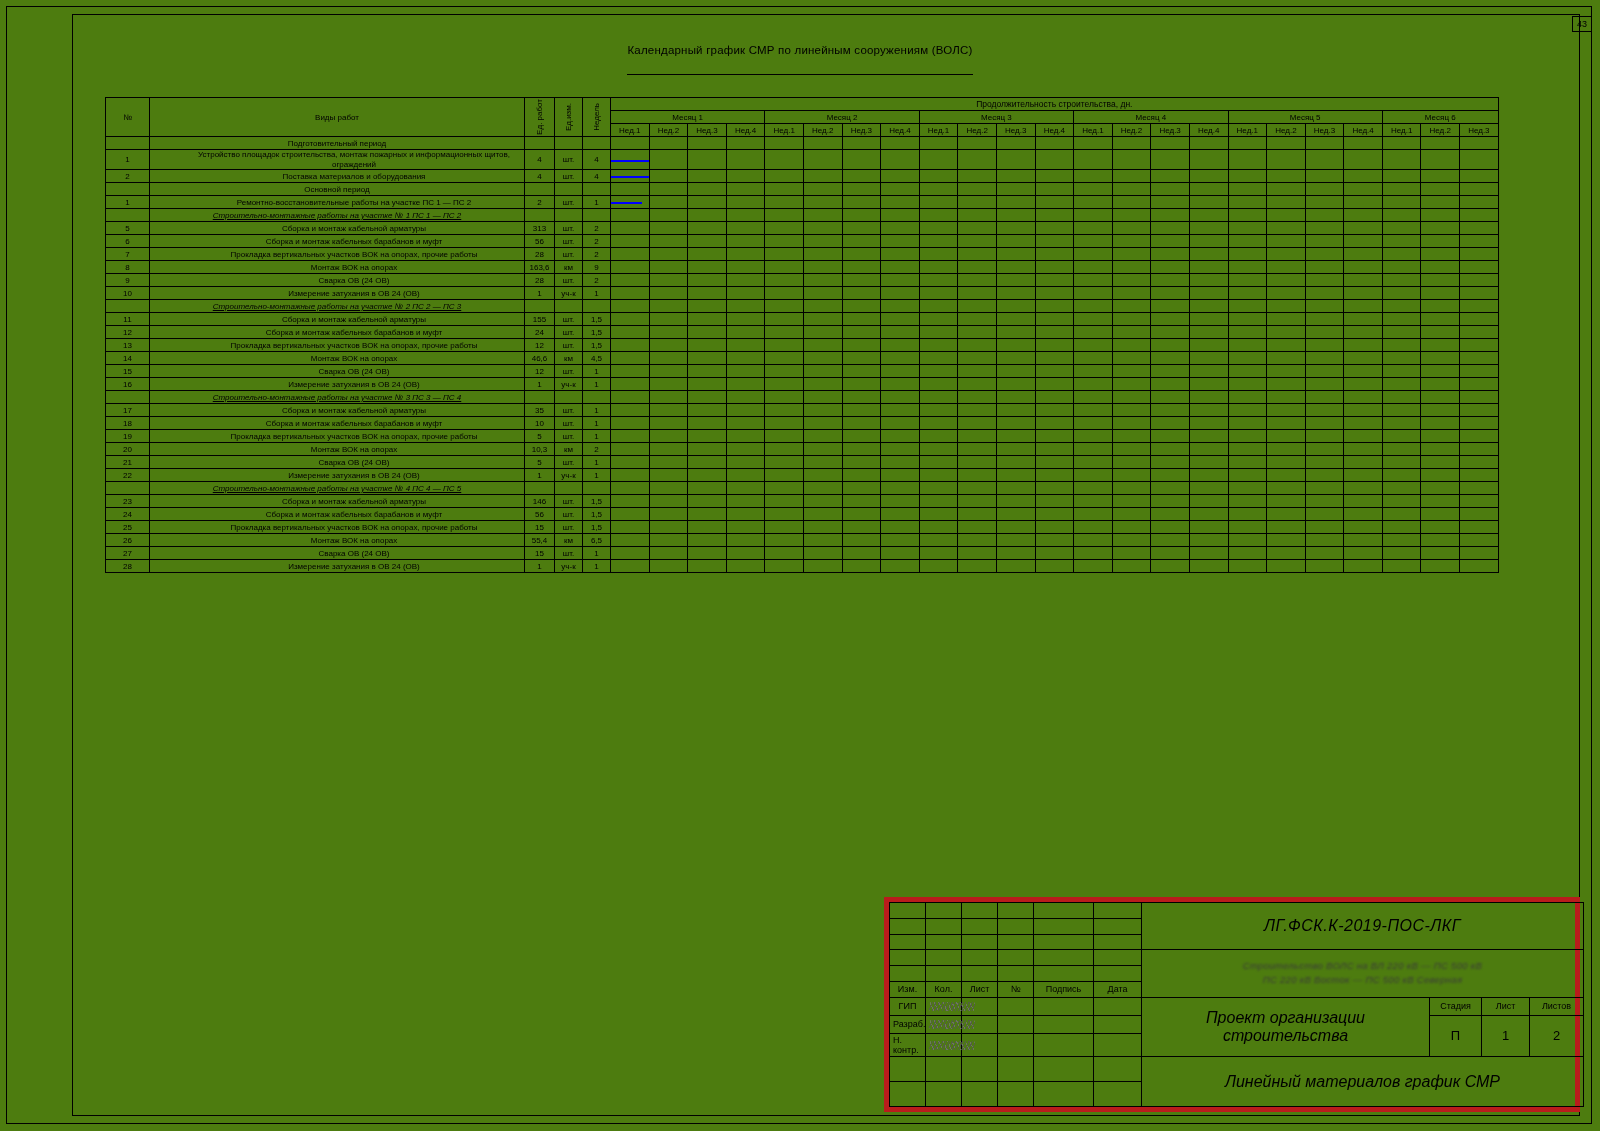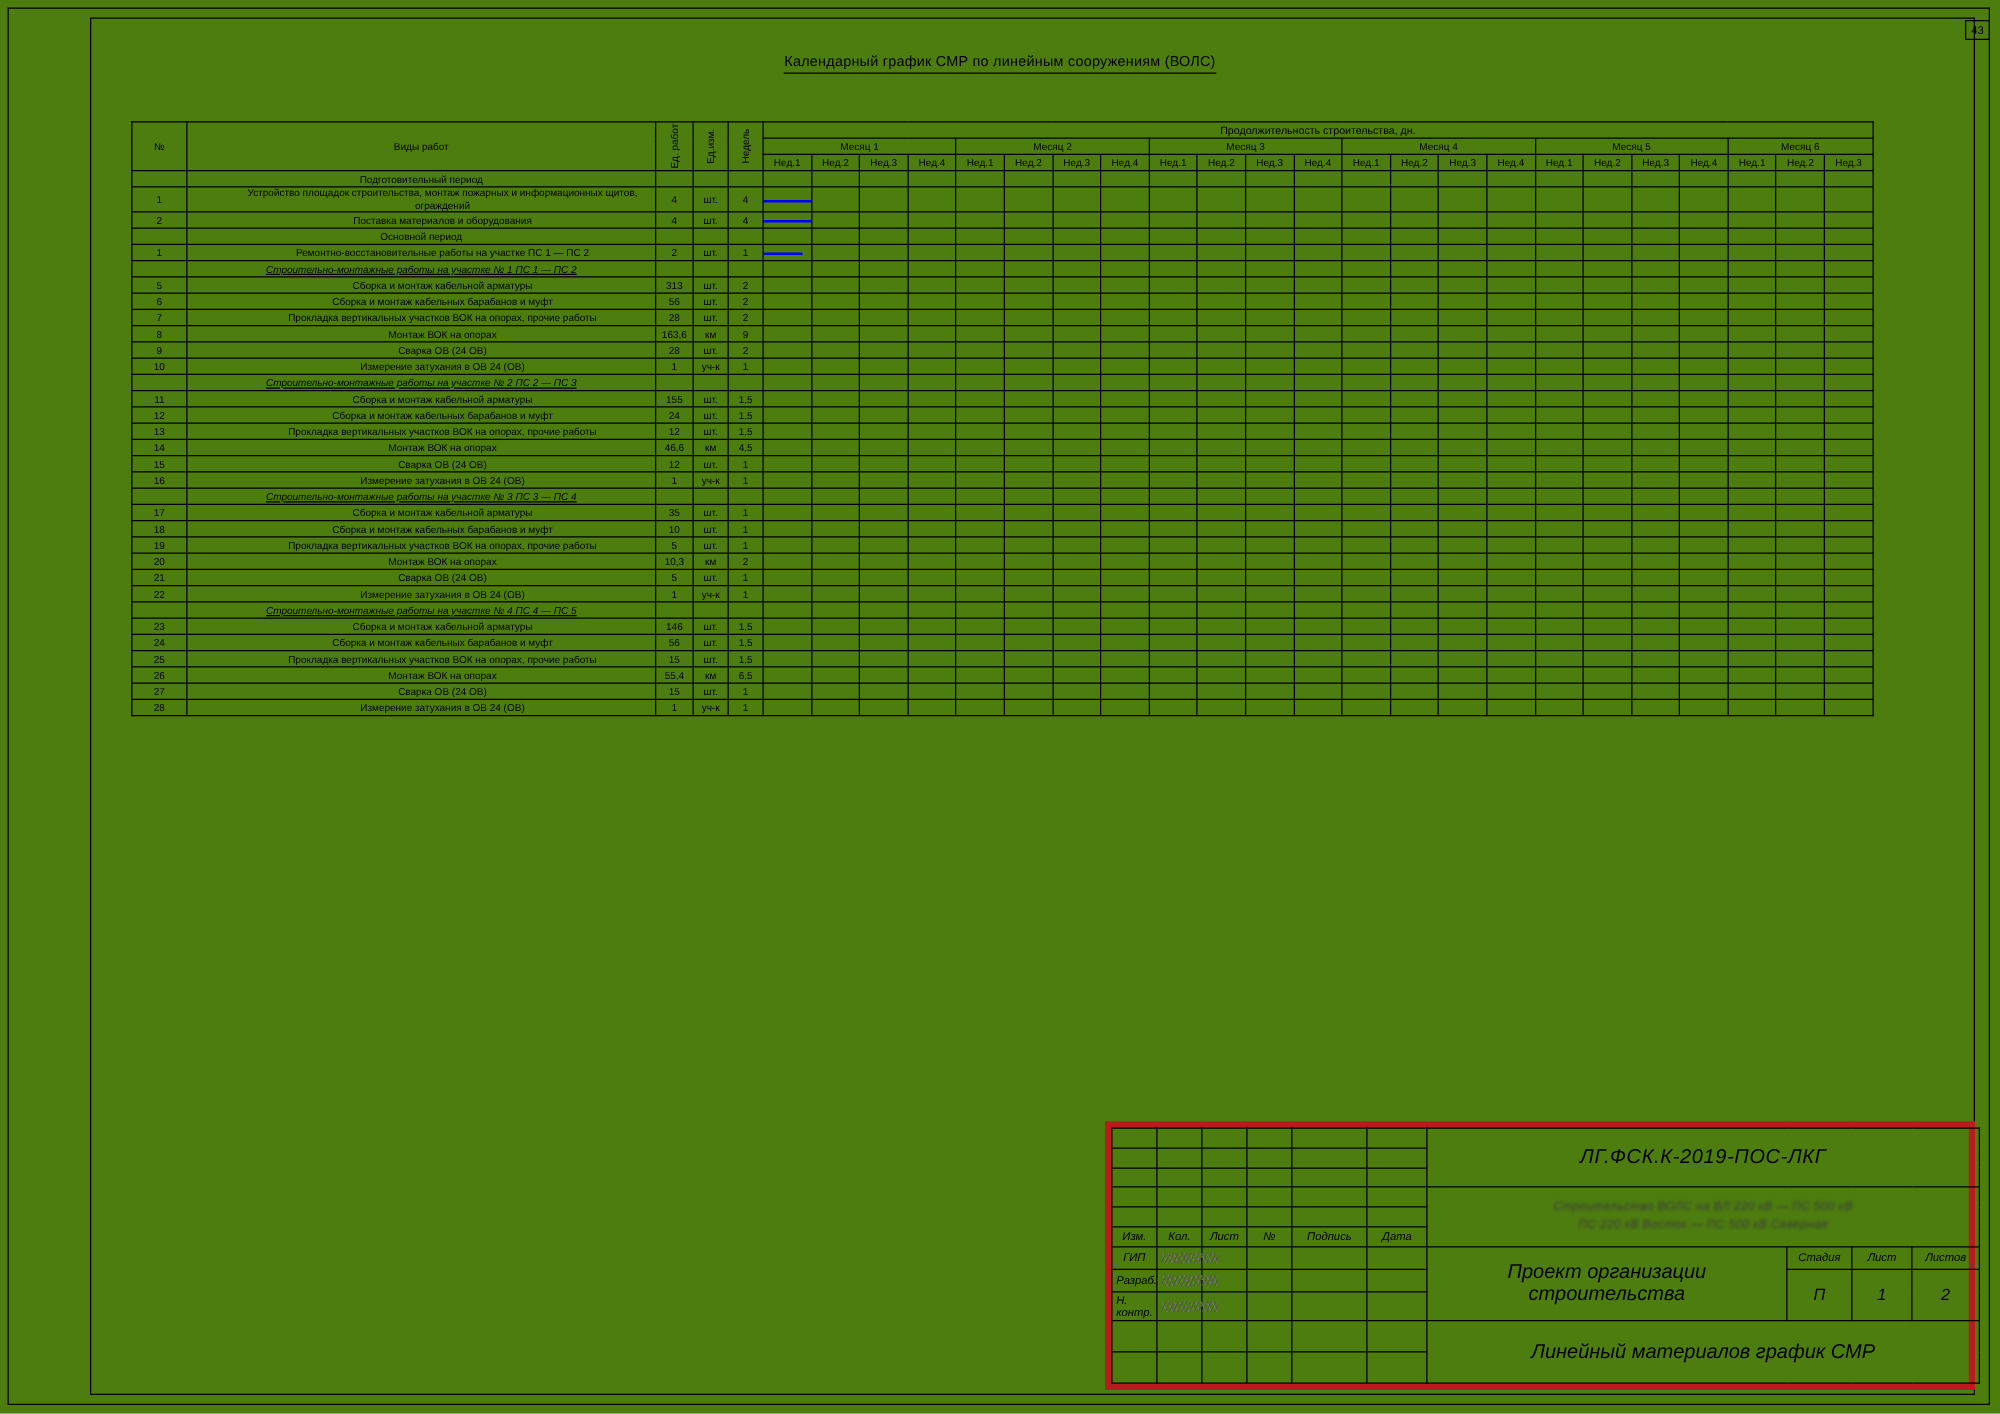--- a/index.html
+++ b/index.html
@@ -47,21 +47,21 @@
     position: absolute;
     left: 0; top: 44px;
     width: 1600px;
     text-align: center;
     font-size: 11.5px;
     color: #000;
     letter-spacing: .2px;
   }
   .doc-title span {
     border-bottom: 1px solid #000;
-    padding-bottom: 2px;
+    padding-bottom: 18px;
   }
 
   
   table.gantt {
     position: absolute;
     left: 105px;
     top: 97px;
     border-collapse: collapse;
     table-layout: fixed;
     font-size: 8px;
@@ -149,21 +149,21 @@
     color: #000;
   }
   .stamp td {
     border: 1px solid #000;
     padding: 0 3px;
     vertical-align: middle;
     text-align: center;
     font-weight: normal;
     box-sizing: border-box;
   }
-  .stamp .lbl { font-style: italic; font-size: 9px; }
+  .stamp .lbl { font-size: 9px; }
   .stamp .code {
     font-style: italic;
     font-size: 16px;
     letter-spacing: .5px;
   }
   .stamp .obj {
     font-style: italic;
     font-size: 9.5px;
     line-height: 1.5;
   }

